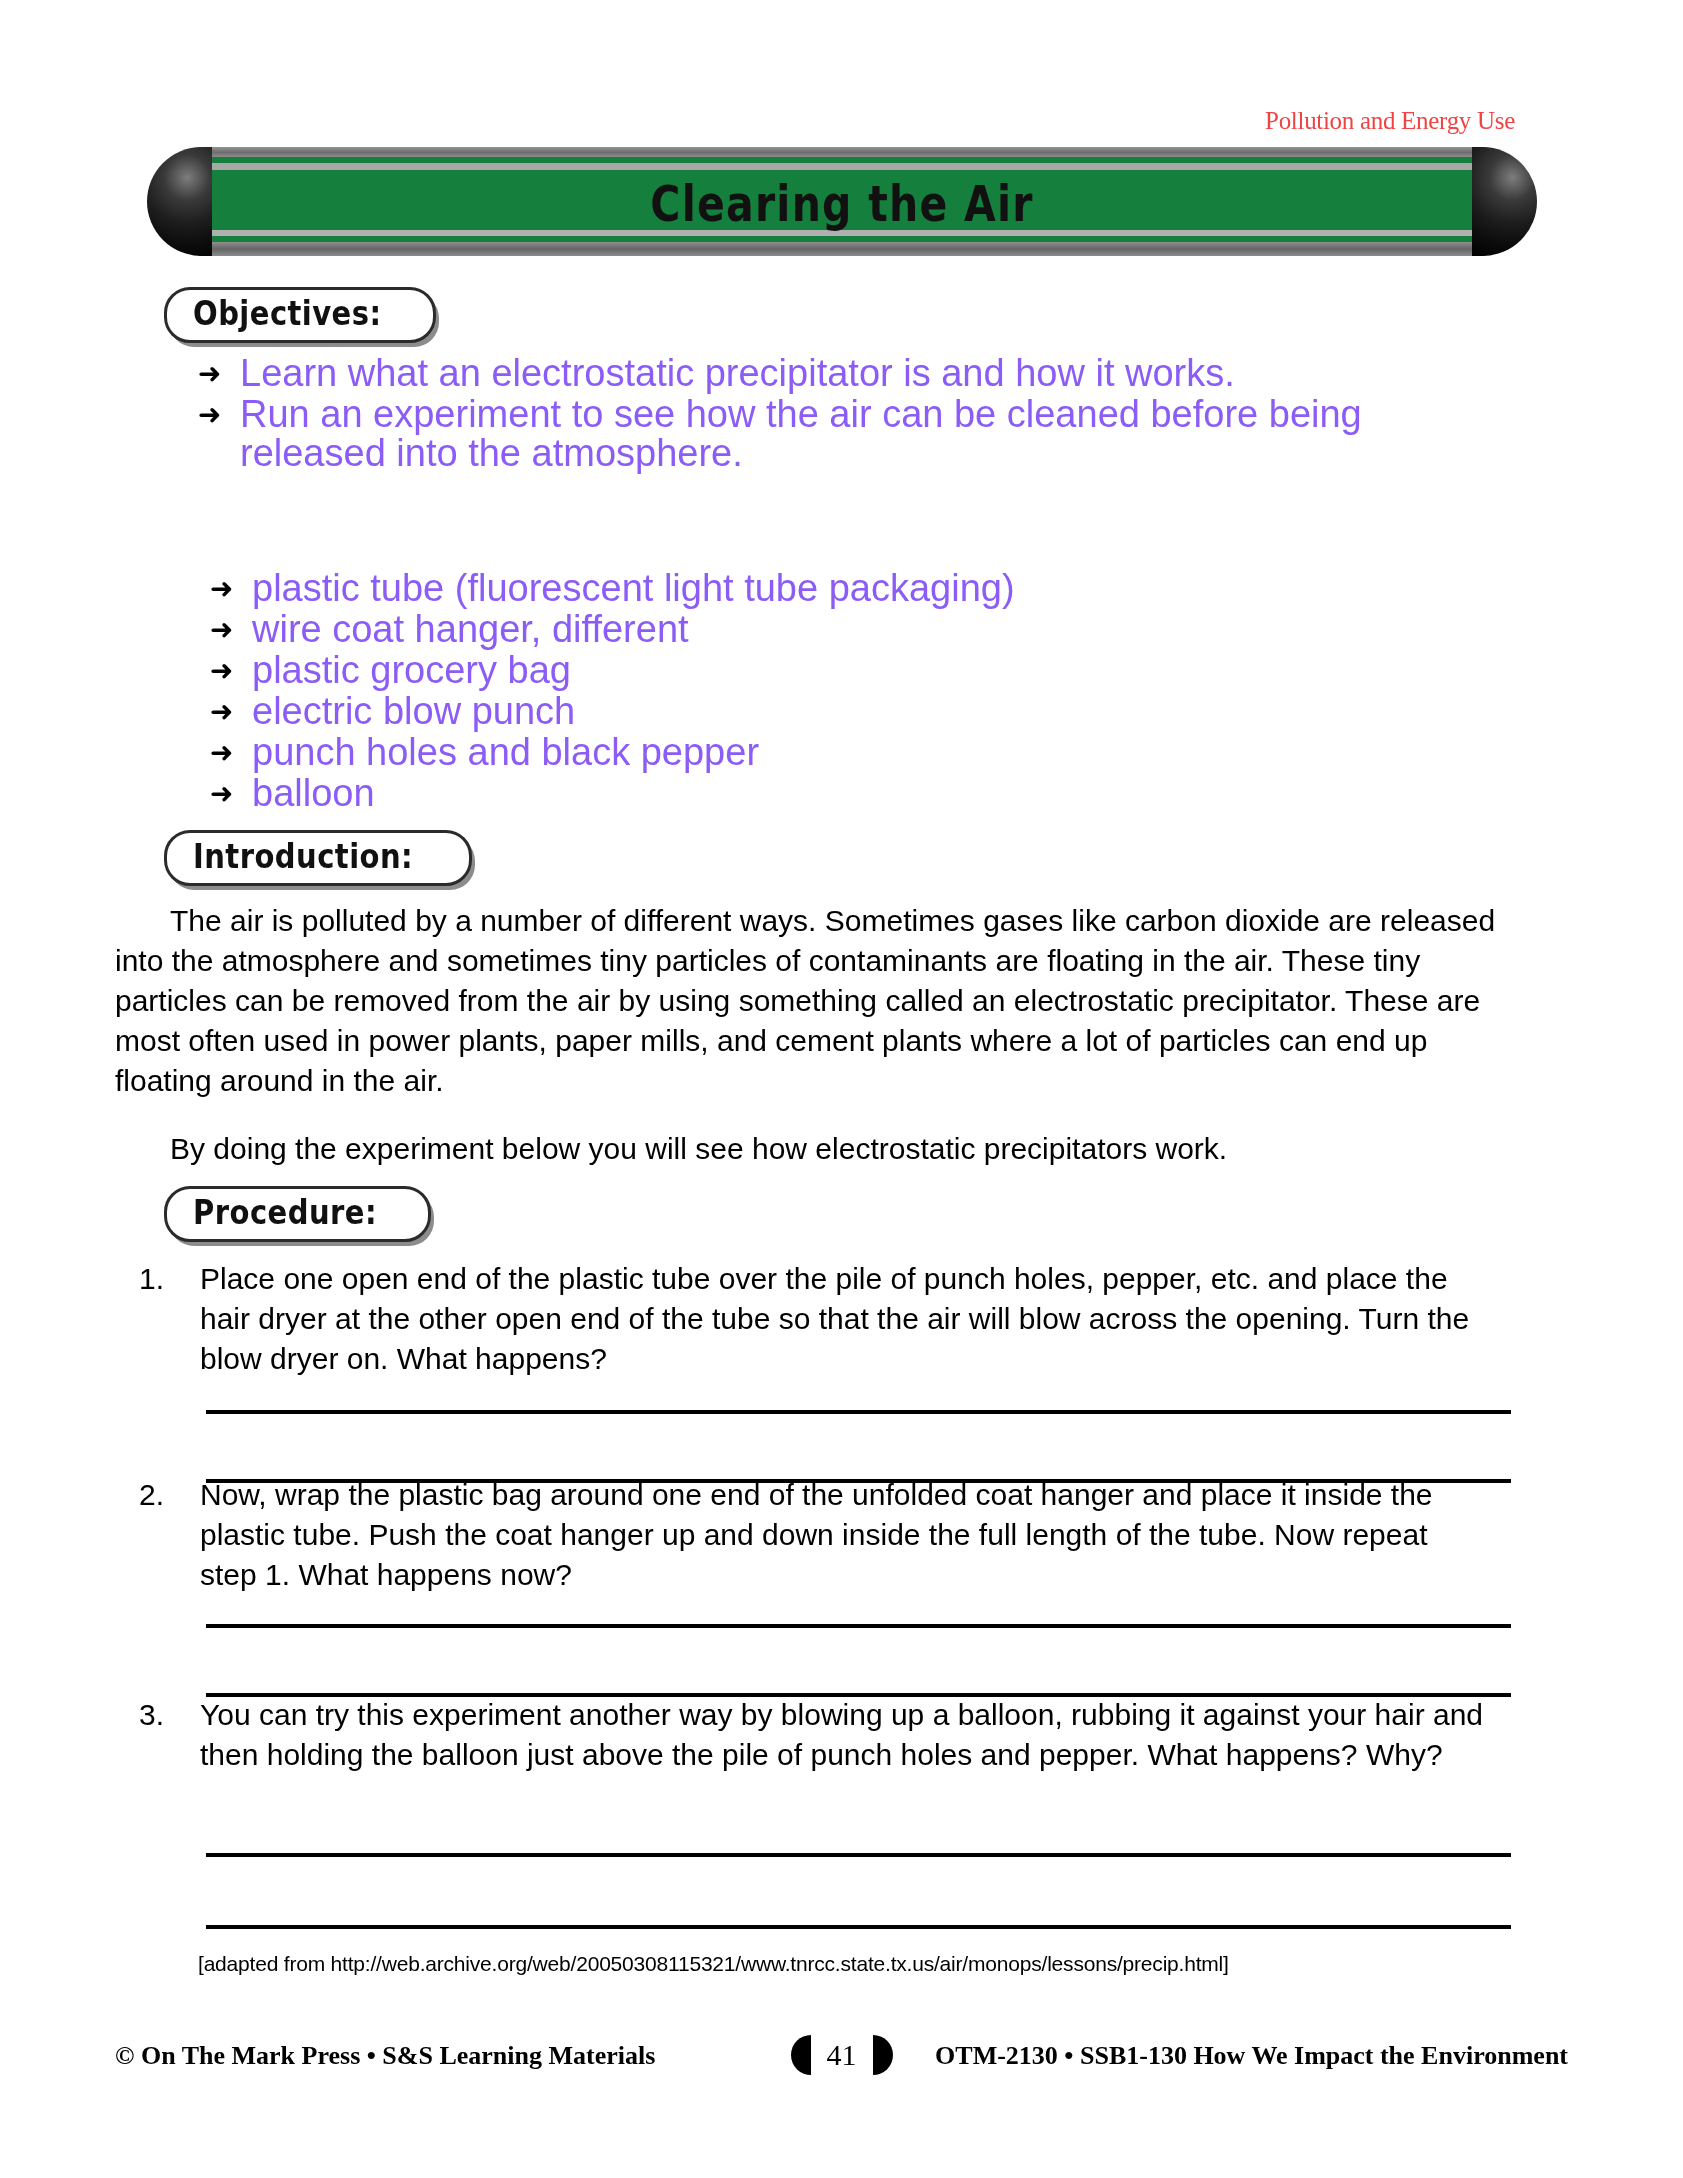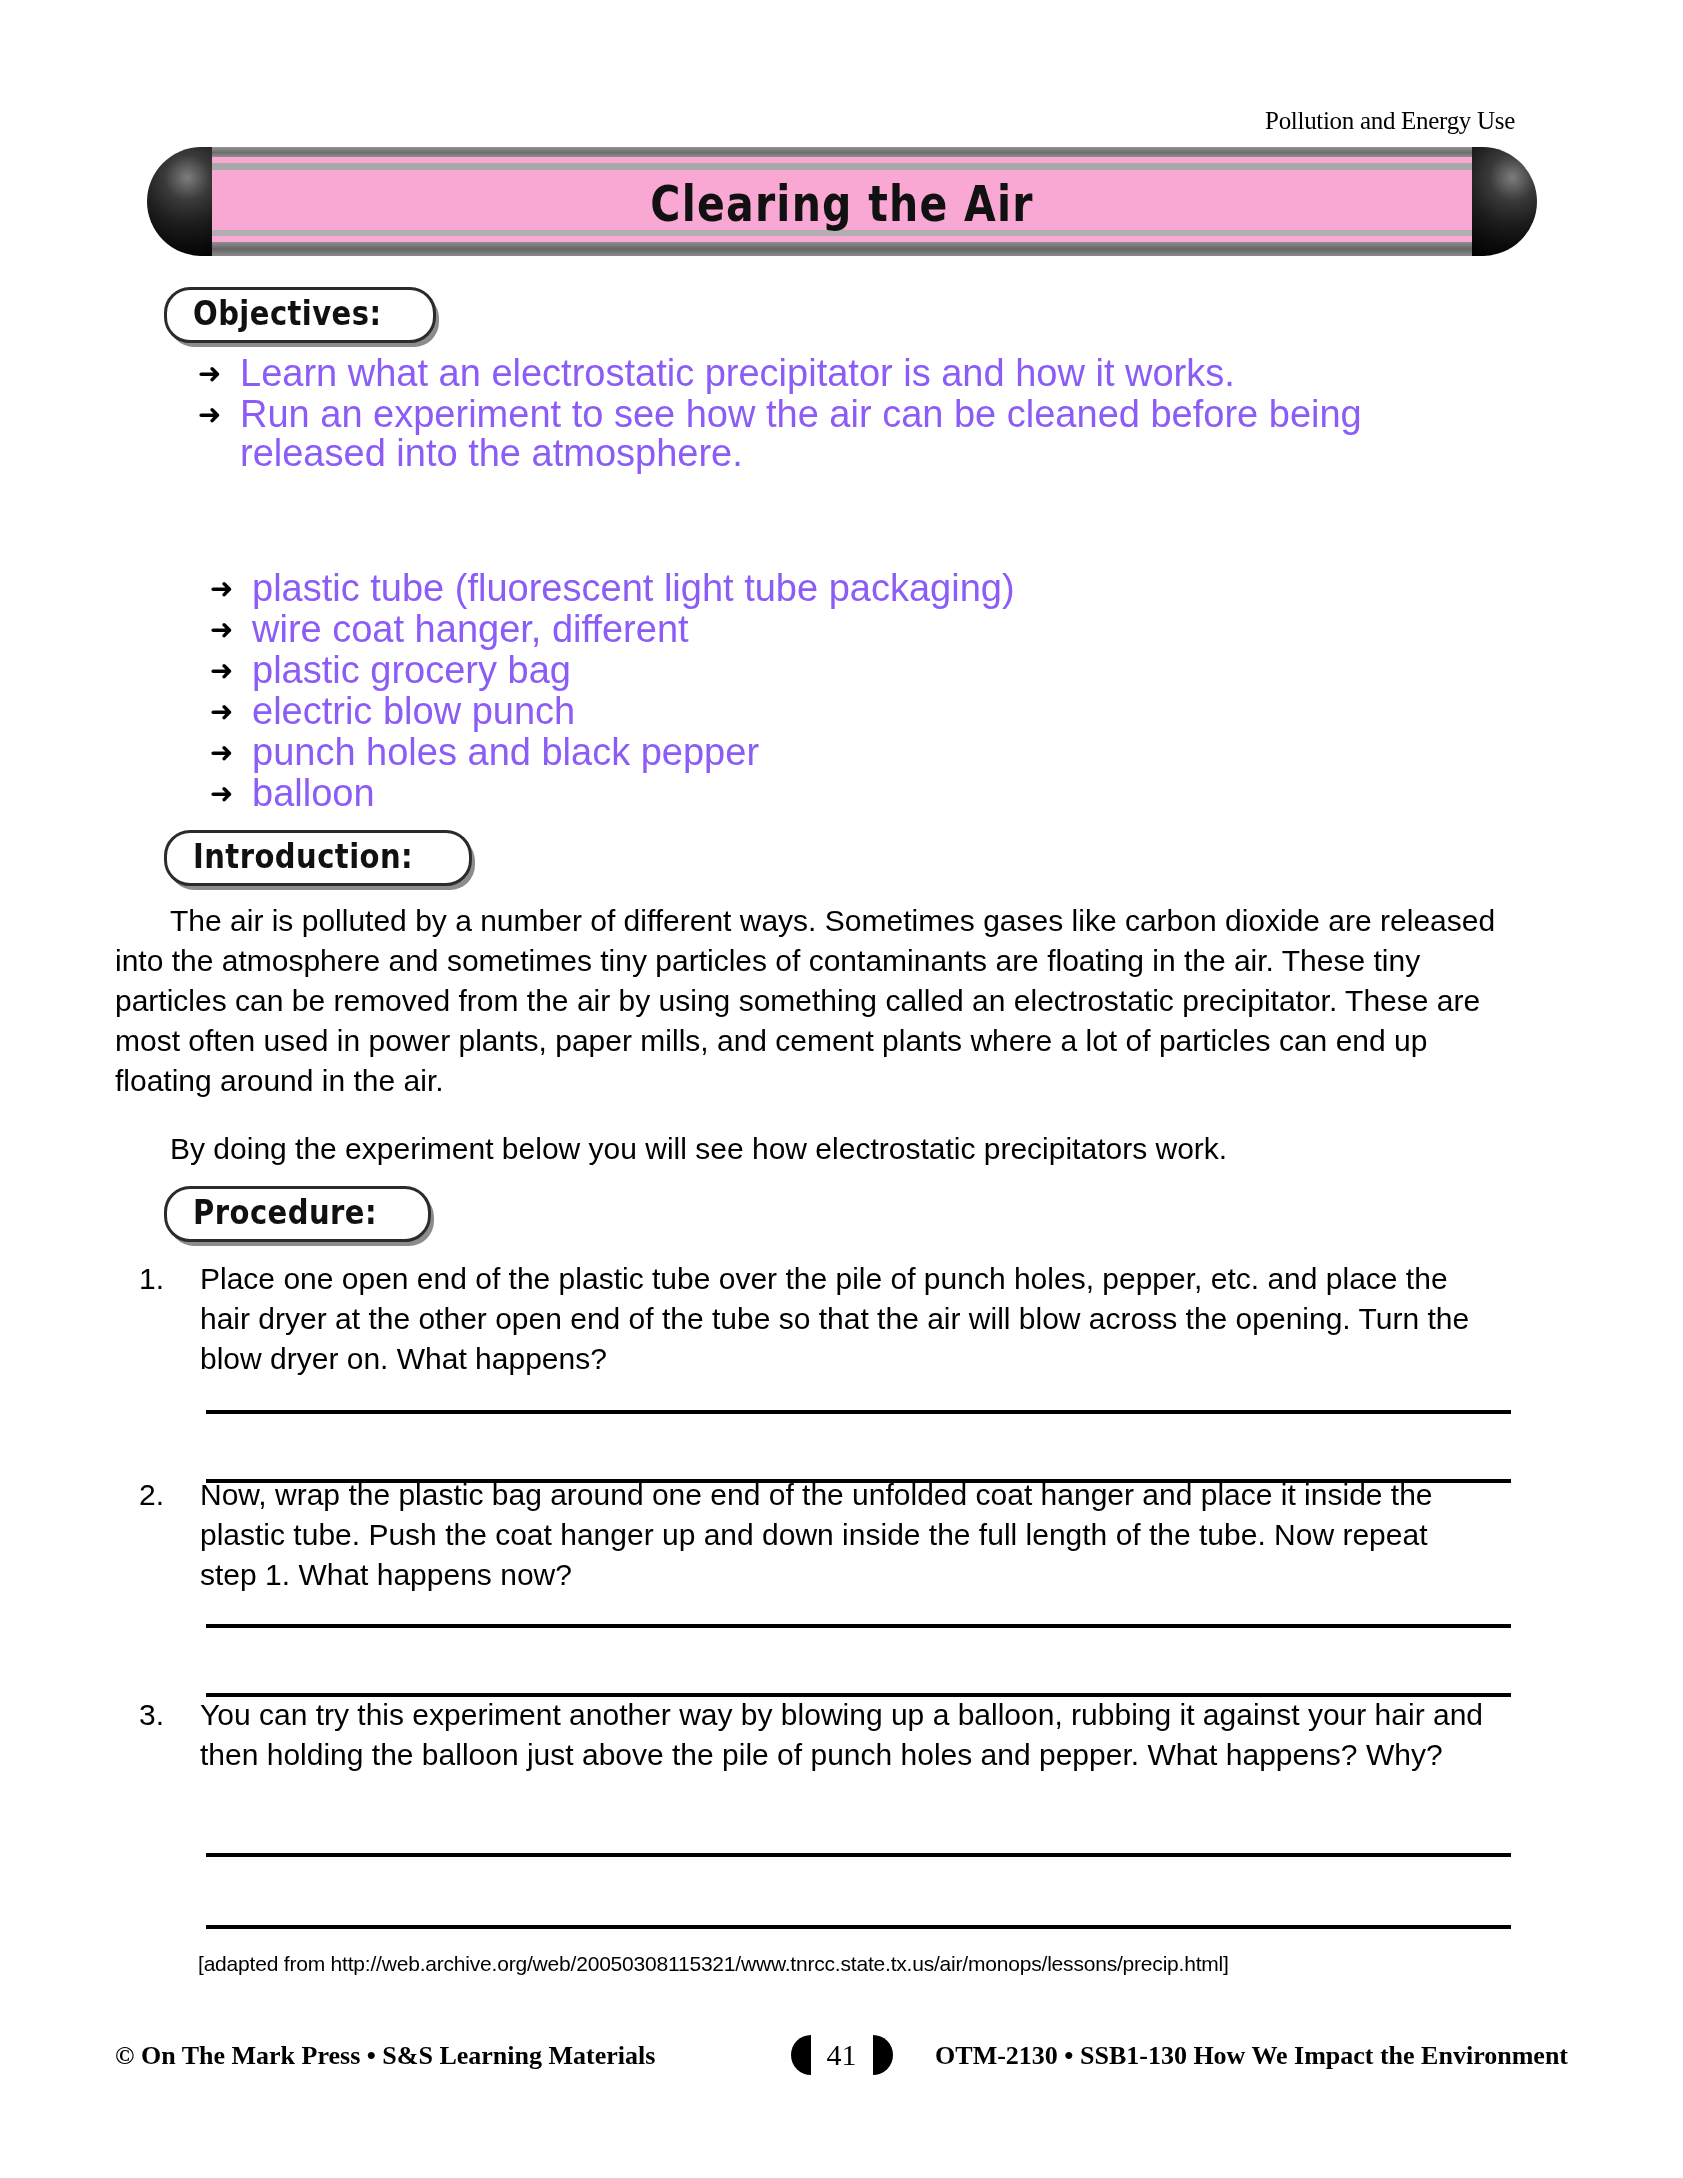--- a/index.html
+++ b/index.html
@@ -22,21 +22,21 @@
   }
 
   
   .running-head {
     position: absolute;
     right: 168px;
     top: 107px;
     font-family: "Liberation Serif", serif;
     font-size: 25px;
     letter-spacing: -0.3px;
-    color: #000000;
+    color: #ef4444;
     white-space: nowrap;
   }
 
   
   .banner-wrap {
     position: absolute;
     left: 147px;
     top: 147px;
     width: 1390px;
     height: 109px;
@@ -60,21 +60,21 @@
   .banner-cap.right {
     right: 0;
     border-radius: 0 65px 65px 0;
   }
   .banner-body {
     position: absolute;
     left: 51px;
     right: 51px;
     top: 0;
     height: 109px;
-    background: #f9a8d4;
+    background: #15803d;
   }
   .bar-top-dark {
     position: absolute;
     left: 0; right: 0; top: 0;
     height: 10px;
     background: linear-gradient(to bottom, #949494 0%, #6e6e6e 55%, #8e8e8e 100%);
   }
   .bar-top-light {
     position: absolute;
     left: 0; right: 0; top: 16px;

